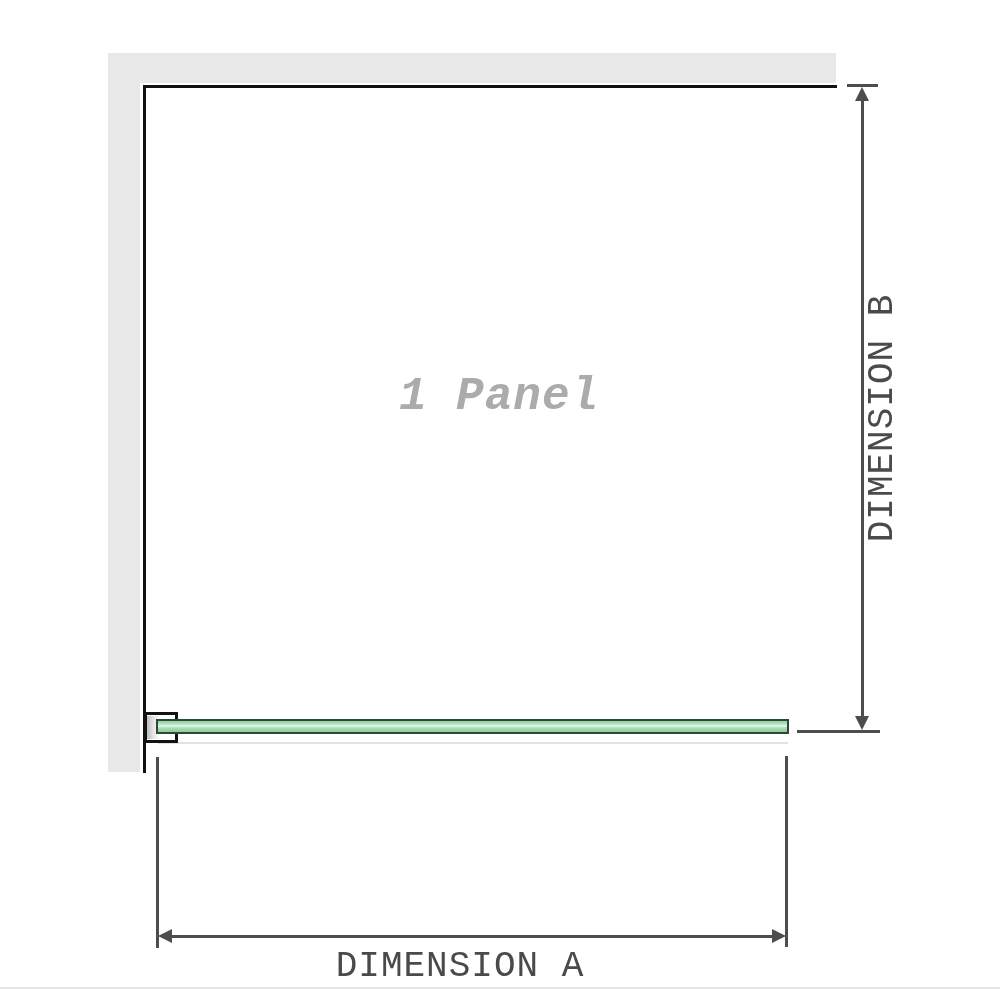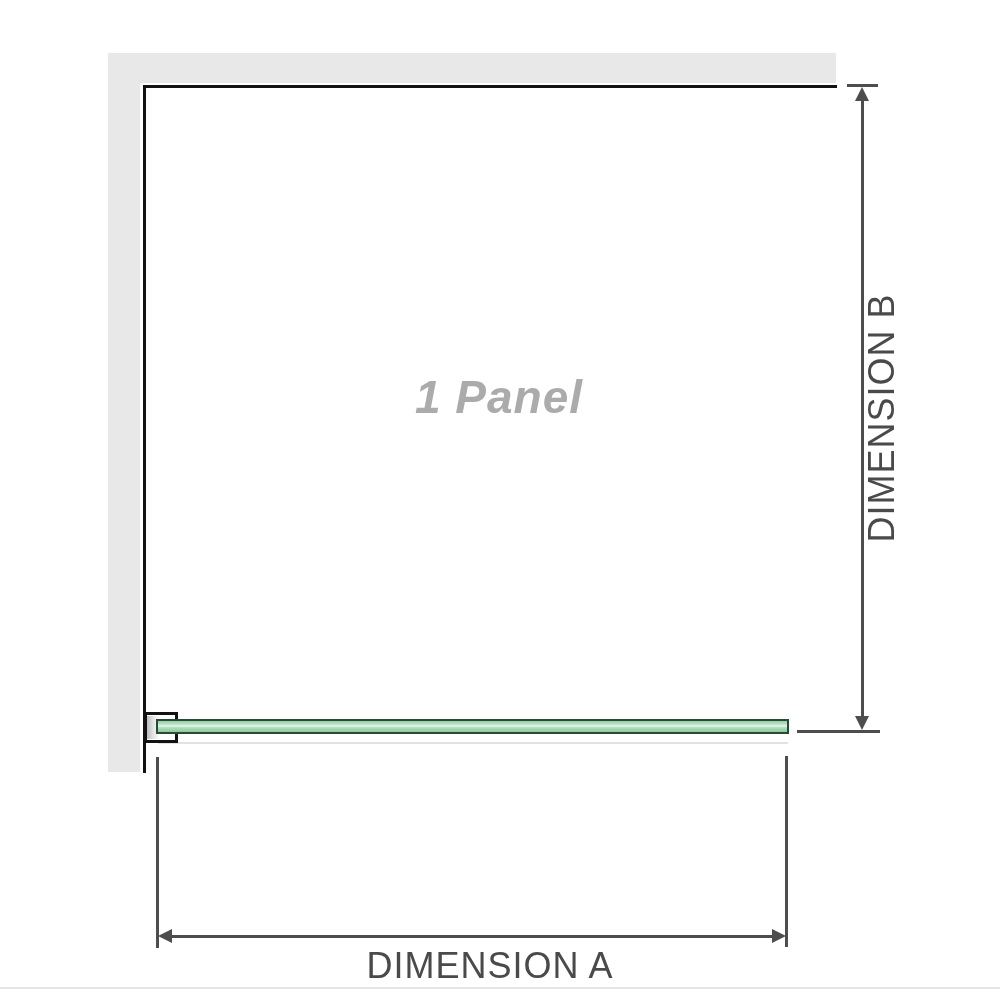--- a/index.html
+++ b/index.html
@@ -6,21 +6,21 @@
     margin: 0;
     padding: 0;
     background: #ffffff;
   }
   .canvas {
     position: relative;
     width: 1000px;
     height: 1000px;
     background: #ffffff;
     overflow: hidden;
-    font-family: Liberation Sans, sans-serif;
+    font-family: Liberation Mono, monospace;
   }
   .abs { position: absolute; }
 
   
   .wall-top {
     left: 108px; top: 53px; width: 728px; height: 30px;
     background: var(--wall, #e8e8e8);
   }
   .wall-left {
     left: 108px; top: 53px; width: 32px; height: 719px;
@@ -119,21 +119,21 @@
     border-right: 14px solid var(--dimension, #4d4d4d);
   }
   .arrow-right {
     left: 772px; top: 929px;
     width: 0; height: 0;
     border-top: 7px solid transparent;
     border-bottom: 7px solid transparent;
     border-left: 14px solid var(--dimension, #4d4d4d);
   }
   .dima-label {
-    left: 490px; top: 966px;
+    left: 460px; top: 966px;
     transform: translate(-50%, -50%);
   }
 
   
   .bottom-edge {
     left: 0; top: 987px; width: 1000px; height: 2px;
     background: var(--baseline, #e7e5e0);
   }
 </style>
 </head>

